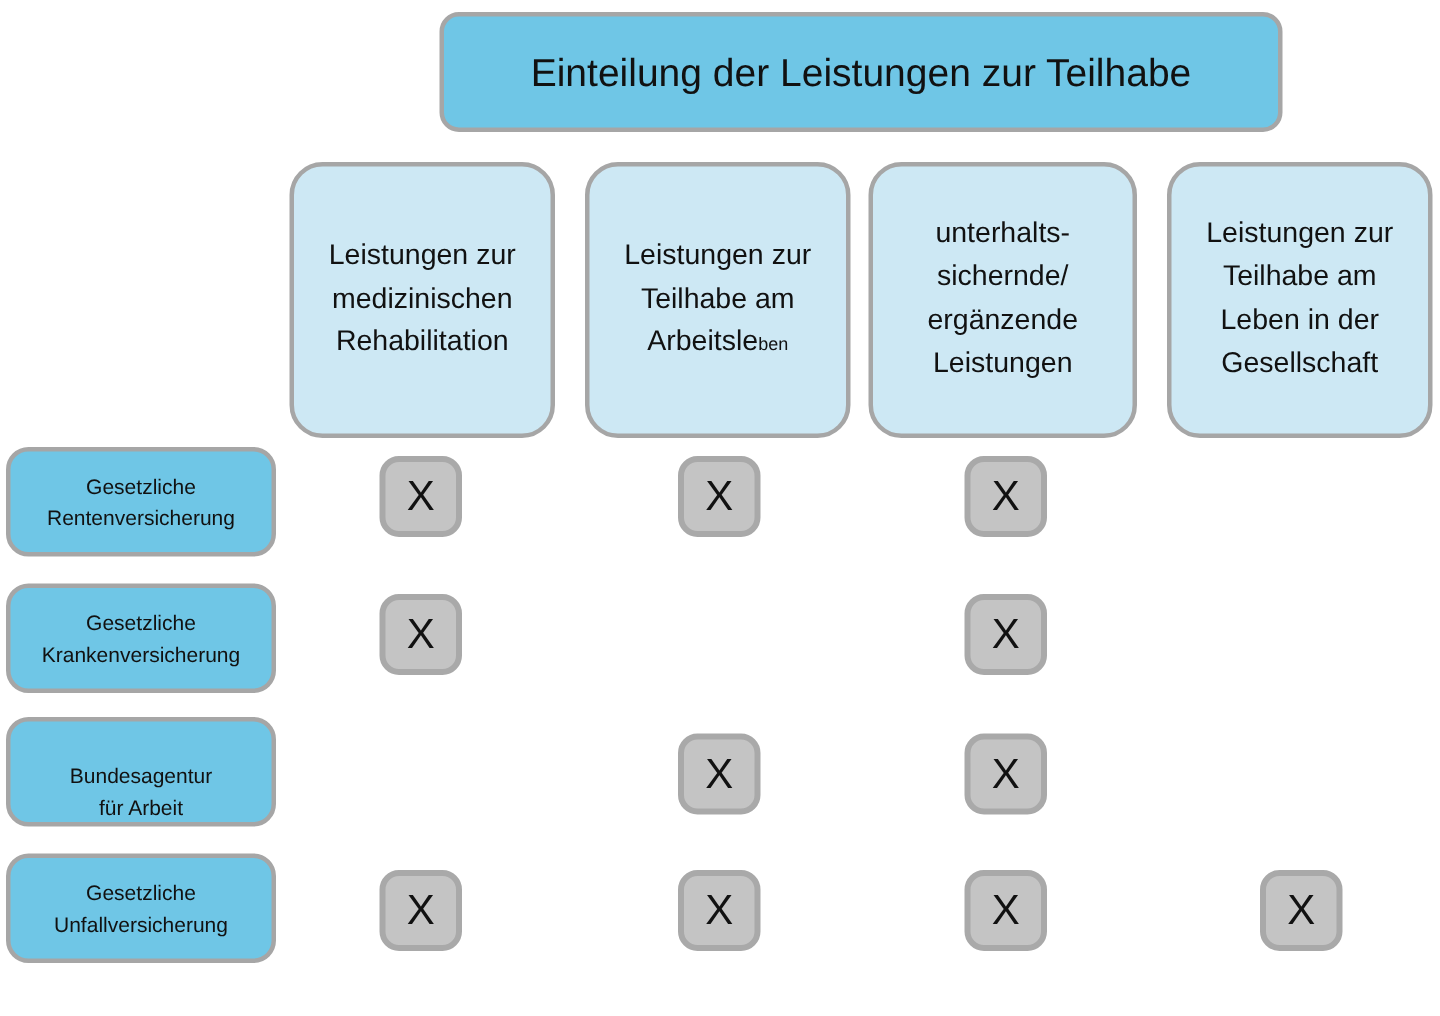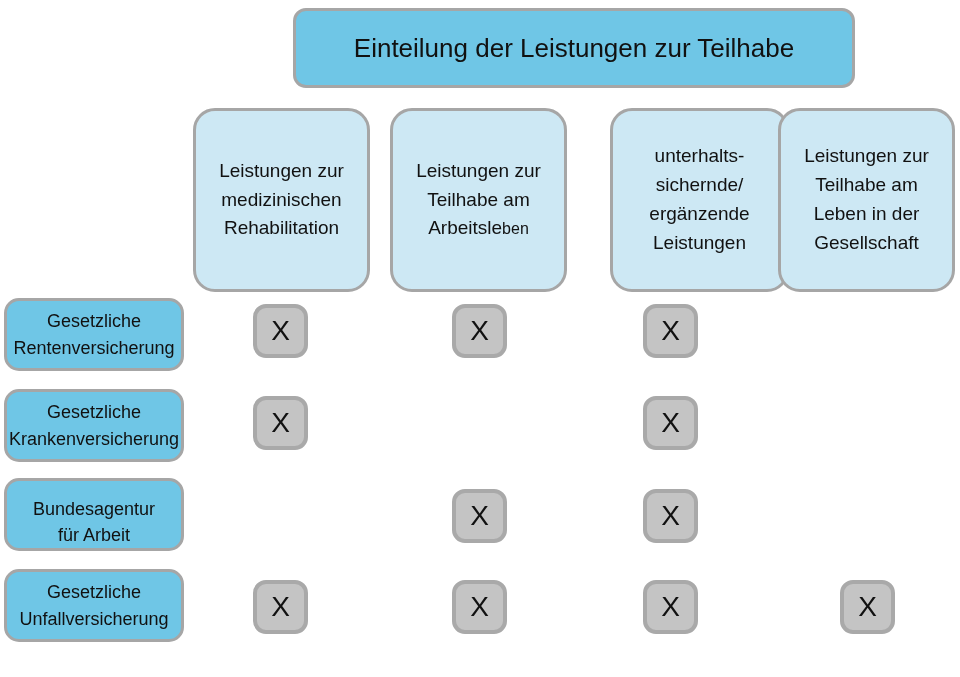--- a/index.html
+++ b/index.html
@@ -39,33 +39,33 @@
     height: 184px;
     width: 177px;
     background: var(--column-blue, #CDE8F4);
     border: 3px solid var(--box-border, #A6A6A6);
     border-radius: 22px;
     font-size: 19px;
     line-height: 1.52;
     padding: 0 8px;
   }
   .col-header .hdr-text { white-space: pre-line; }
-  .col-header .hdr-suffix { font-size: 16px; }
+  .col-header .hdr-suffix { font-size: 12px; }
   .c0 { left: 193px; }
   .c1 { left: 390px; }
-  .c2 { left: 610px; width: 179px; }
+  .c2 { left: 579px; width: 179px; }
   .c3 { left: 778px; }
   .row-header {
     left: 4px;
     width: 180px;
     height: 73px;
     background: var(--header-blue, #6FC6E6);
     border: 3px solid var(--box-border, #A6A6A6);
     border-radius: 15px;
-    font-size: 18px;
+    font-size: 14px;
     line-height: 1.45;
     white-space: pre-line;
     padding: 0 4px;
   }
   .r0 { top: 298px; }
   .r1 { top: 389px; }
   .r2 { top: 478px; align-items: flex-end; }
   .r3 { top: 569px; }
   .xbox {
     position: absolute;

